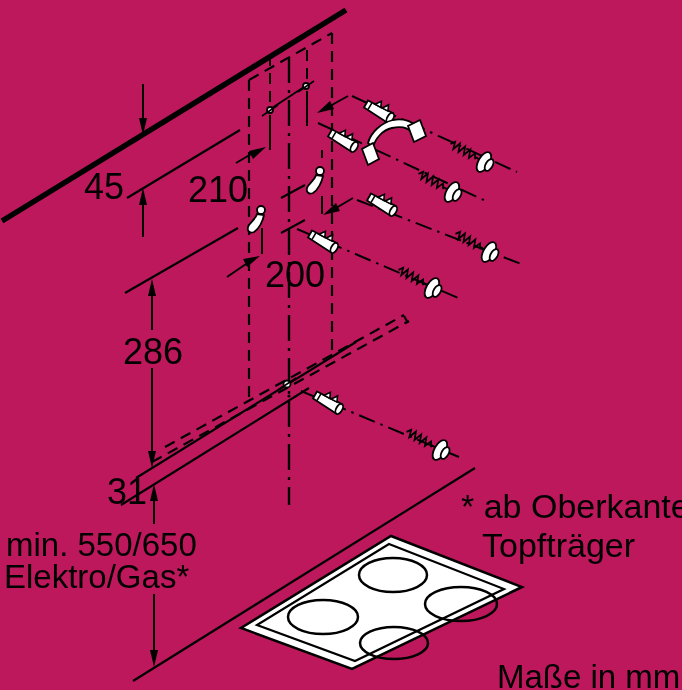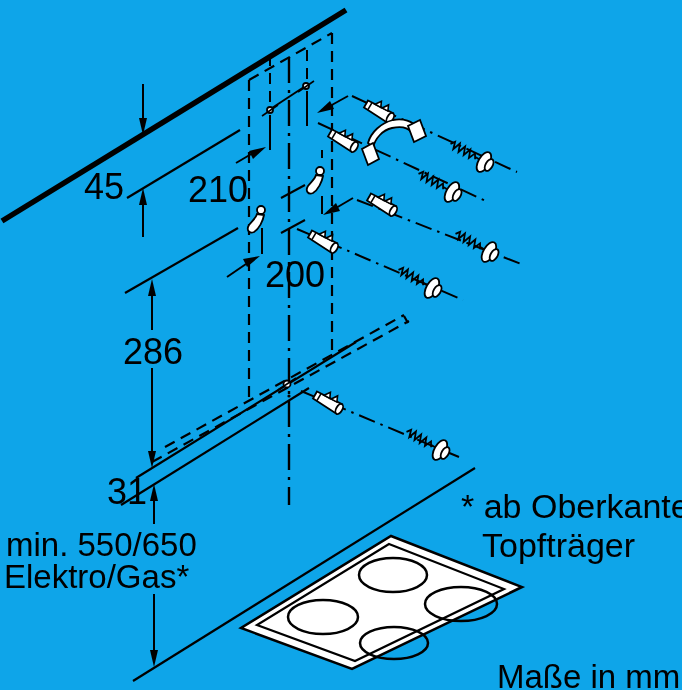--- a/index.html
+++ b/index.html
@@ -1,16 +1,16 @@
 <!DOCTYPE html>
 <html><head>
 <meta charset="utf-8">
 <style>
   html,body{margin:0;padding:0;background:#fff;}
-  .stage{position:relative;width:682px;height:690px;background:#0ea5e9;overflow:hidden;
+  .stage{position:relative;width:682px;height:690px;background:#be185d;overflow:hidden;
          font-family:"Liberation Sans",sans-serif;}
   svg{display:block;}
   text{fill:#000;font-family:"Liberation Sans",sans-serif;}
   .dimnum{font-size:36px;}
   .dimtxt{font-size:33px;}
   .fnote{font-size:34px;}
   .units{font-size:33px;}
 </style>
 </head>
 <body>

